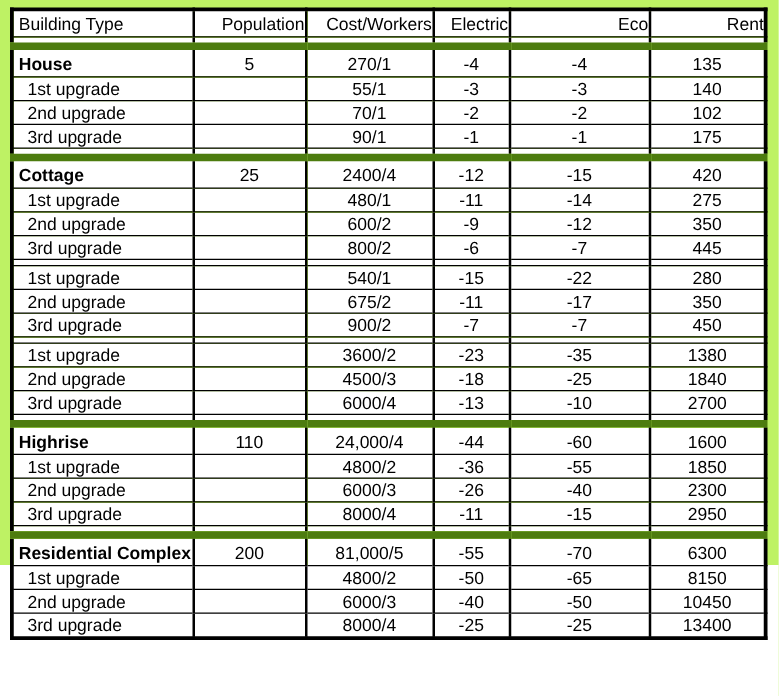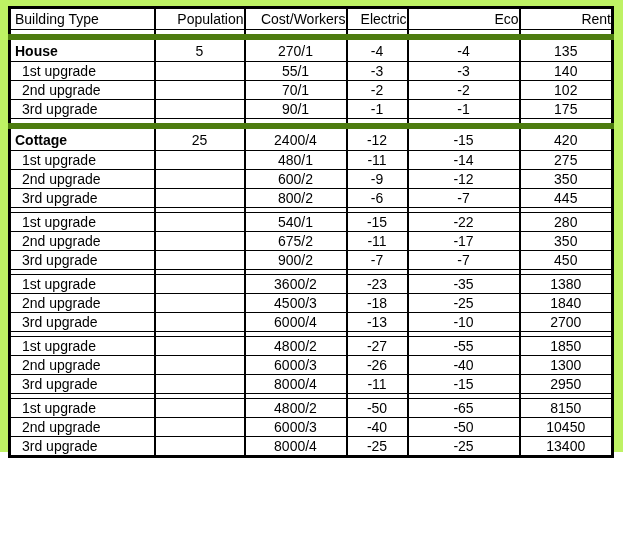--- a/index.html
+++ b/index.html
@@ -250,54 +250,70 @@
       </tbody>
       <tbody>
         <tr class="gap-row">
           <td></td>
           <td></td>
           <td></td>
           <td></td>
           <td></td>
           <td></td>
         </tr>
+        <tr class="building-row">
+          <td class="name-main">Highrise</td>
+          <td class="num">110</td>
+          <td class="num">24,000/4</td>
+          <td class="num">-44</td>
+          <td class="num">-60</td>
+          <td class="num">1600</td>
+        </tr>
         <tr class="upgrade-row">
           <td class="name-upgrade">1st upgrade</td>
           <td class="num"></td>
           <td class="num">4800/2</td>
-          <td class="num">-27</td>
+          <td class="num">-36</td>
           <td class="num">-55</td>
           <td class="num">1850</td>
         </tr>
         <tr class="upgrade-row">
           <td class="name-upgrade">2nd upgrade</td>
           <td class="num"></td>
           <td class="num">6000/3</td>
           <td class="num">-26</td>
           <td class="num">-40</td>
-          <td class="num">1300</td>
+          <td class="num">2300</td>
         </tr>
         <tr class="upgrade-row">
           <td class="name-upgrade">3rd upgrade</td>
           <td class="num"></td>
           <td class="num">8000/4</td>
           <td class="num">-11</td>
           <td class="num">-15</td>
           <td class="num">2950</td>
         </tr>
       </tbody>
       <tbody>
         <tr class="gap-row">
           <td></td>
           <td></td>
           <td></td>
           <td></td>
           <td></td>
           <td></td>
         </tr>
+        <tr class="building-row">
+          <td class="name-main">Residential Complex</td>
+          <td class="num">200</td>
+          <td class="num">81,000/5</td>
+          <td class="num">-55</td>
+          <td class="num">-70</td>
+          <td class="num">6300</td>
+        </tr>
         <tr class="upgrade-row">
           <td class="name-upgrade">1st upgrade</td>
           <td class="num"></td>
           <td class="num">4800/2</td>
           <td class="num">-50</td>
           <td class="num">-65</td>
           <td class="num">8150</td>
         </tr>
         <tr class="upgrade-row">
           <td class="name-upgrade">2nd upgrade</td>

